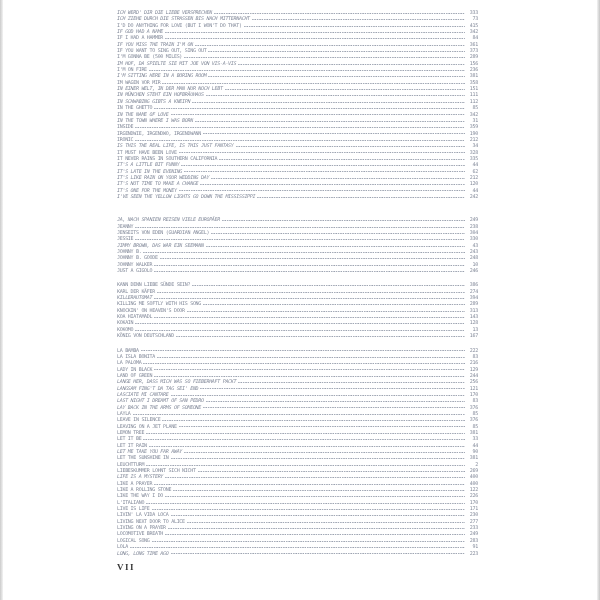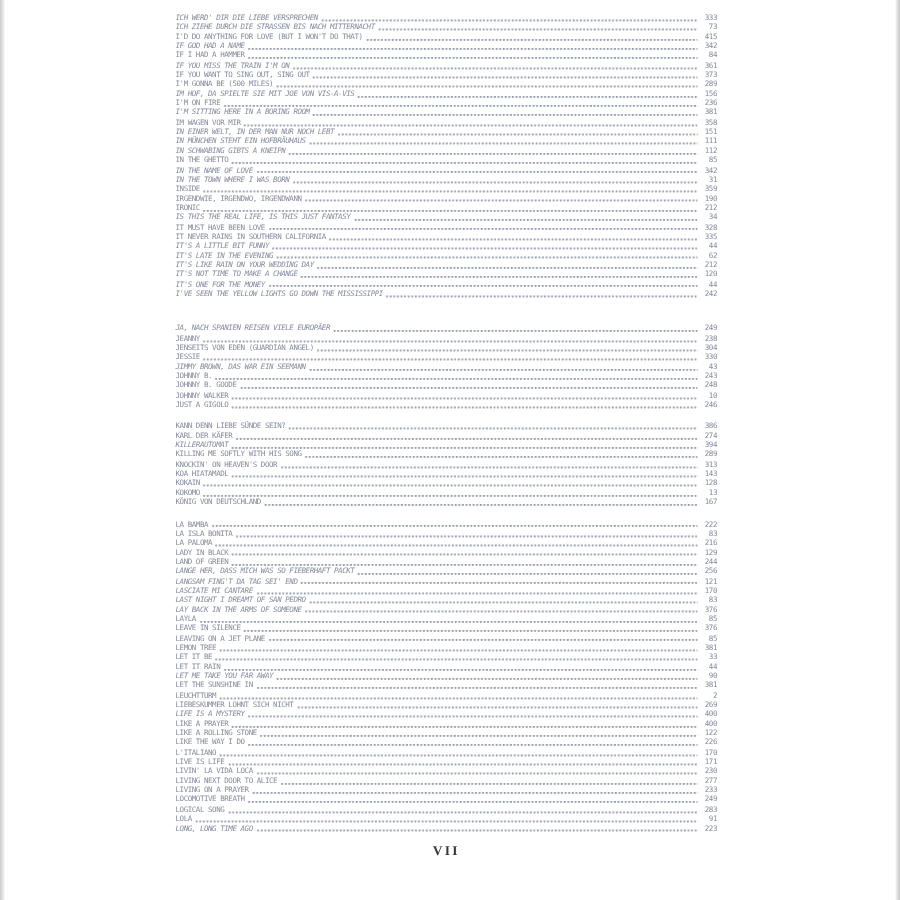--- a/index.html
+++ b/index.html
@@ -45,21 +45,21 @@
   }
   .row .page-num {
     flex:0 0 auto;
     padding-left:2px;
     min-width:11px;
     text-align:right;
   }
 
   .folio {
     margin-top:6px;
-    text-align:center;
+    text-align:left;
     font-family:"Liberation Serif", serif;
     font-weight:bold;
     font-size:9px;
     letter-spacing:1.5px;
     color:#3a3a3a;
   }
 </style>
 </head>
 <body>
 

